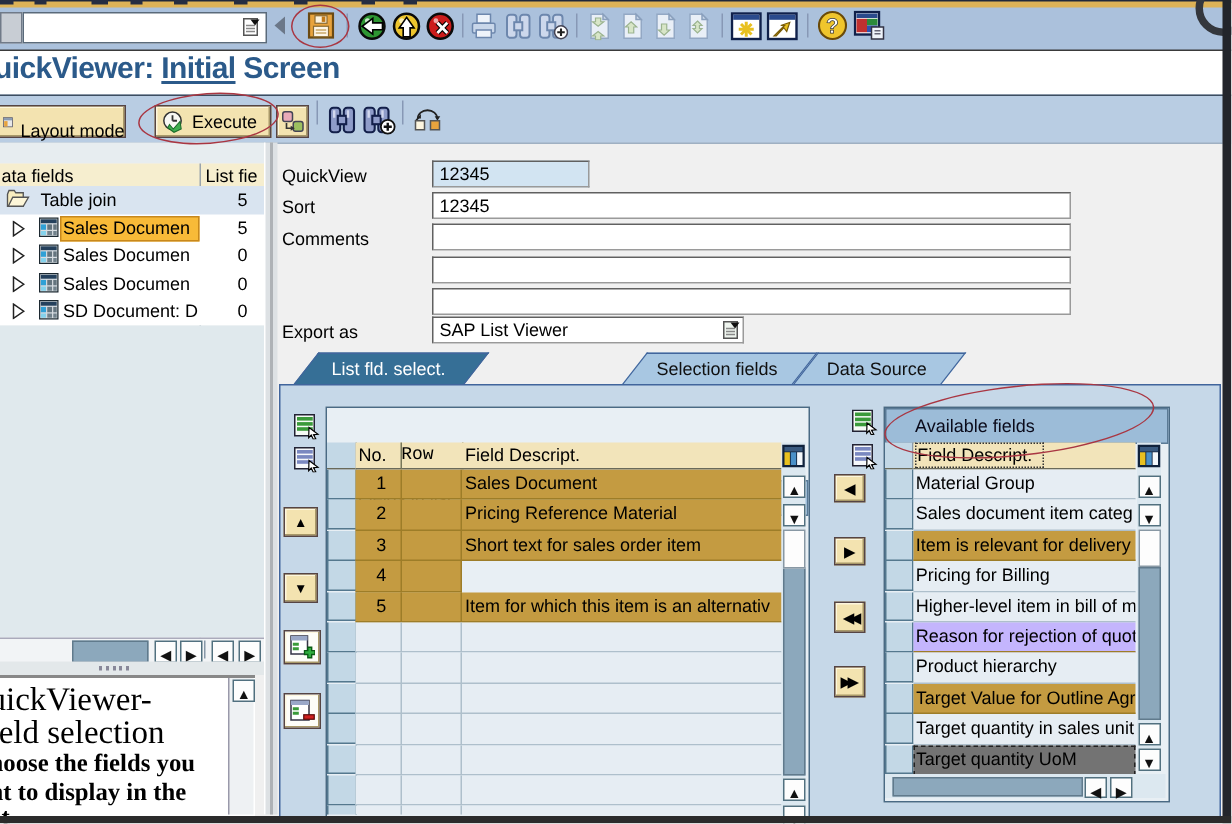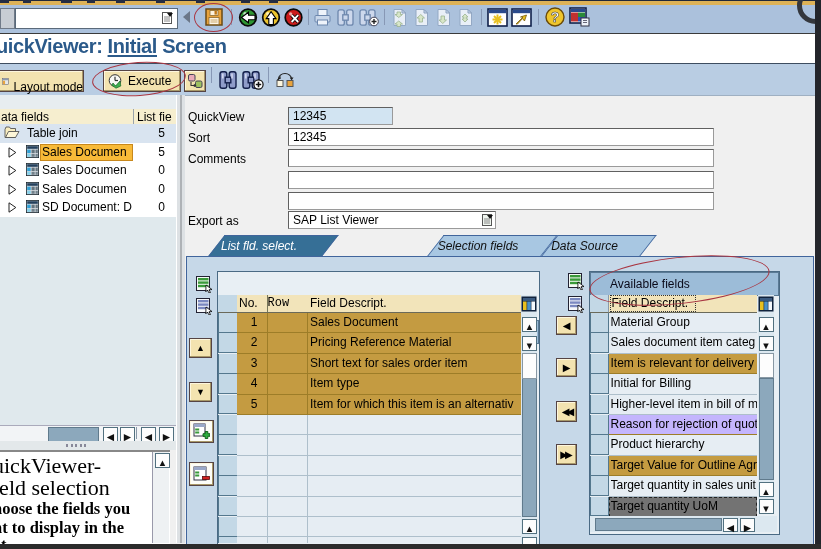--- a/index.html
+++ b/index.html
@@ -25,21 +25,21 @@
 .tct{position:absolute;right:11px;top:2px;}
 
 .sbtn{position:absolute;background:#fdfdfd;border:1px solid #51707f;color:#111;text-align:center;}
 .sbtn span{position:relative;font-size:9.5px;line-height:1;}
 
 #helpp{left:0;top:450px;width:170px;height:93px;background:#fff;border-top:2px solid #888;font-family:"Liberation Serif",serif;}
 
 .flabel{position:absolute;color:#000;}
 .ffield{position:absolute;background:#fff;border:1px solid #9a9a9a;border-top:1px solid #606060;border-left:1px solid #606060;}
 
-.tab{position:absolute;top:235px;height:37px;color:#101010;font-style:italic;}
+.tab{position:absolute;top:235px;height:21px;color:#101010;}
 .tabskew{position:absolute;top:0;left:0;width:100%;height:100%;transform:skewX(-38deg);transform-origin:bottom left;border:1px solid #41659c;border-bottom:none;}
 .tabtxt{position:absolute;width:100%;text-align:center;top:3.5px;margin-left:8px;}
 
 #tabpanel{left:186px;top:256px;width:626px;height:287px;background:#c6d8e8;border:1px solid #41659c;border-bottom:none;}
 
 .ttitle{position:absolute;background:#9cbcd8;border:1px solid #5a7a95;color:#0a0a1a;}
 .thead{position:absolute;background:#f2e4ba;border-bottom:1px solid #6a6a5a;}
 
 .redell{position:absolute;border:1.6px solid #a93642;border-radius:50%;}
 </style></head>
@@ -444,23 +444,20 @@
         <div style="position:absolute;left:90.5px;top:0;width:213px;height:19.4px;background:#c49b41;border-bottom:1px solid #9d7d28;">
           <span style="position:absolute;left:2px;top:2px;white-space:nowrap;overflow:hidden;width:211px;display:inline-block;">Short text for sales order item</span>
         </div>
       </div>
       <div style="position:absolute;left:0;top:61.2px;width:304px;height:20.4px;">
         <div style="position:absolute;left:0;top:0;width:18px;height:18.9px;background:#c3d8e6;border:1px solid #54788e;border-top:none;"></div>
         <div style="position:absolute;left:19.5px;top:0;width:29.5px;height:19.4px;background:#c49b41;border-right:1px solid #9d7d28;border-bottom:1px solid #9d7d28;">
           <span style="position:absolute;right:9px;top:2px;">4</span>
         </div>
         <div style="position:absolute;left:50px;top:0;width:39.5px;height:19.4px;background:#c49b41;border-right:1px solid #9d7d28;border-bottom:1px solid #9d7d28;"></div>
-        <div style="position:absolute;left:90.5px;top:0;width:213px;height:19.4px;background:#c49b41;border-bottom:1px solid #9d7d28;">
-          <span style="position:absolute;left:2px;top:2px;white-space:nowrap;overflow:hidden;width:211px;display:inline-block;">Item type</span>
-        </div>
       </div>
       <div style="position:absolute;left:0;top:81.6px;width:304px;height:20.4px;">
         <div style="position:absolute;left:0;top:0;width:18px;height:18.9px;background:#c3d8e6;border:1px solid #54788e;border-top:none;"></div>
         <div style="position:absolute;left:19.5px;top:0;width:29.5px;height:19.4px;background:#c49b41;border-right:1px solid #9d7d28;border-bottom:1px solid #9d7d28;">
           <span style="position:absolute;right:9px;top:2px;">5</span>
         </div>
         <div style="position:absolute;left:50px;top:0;width:39.5px;height:19.4px;background:#c49b41;border-right:1px solid #9d7d28;border-bottom:1px solid #9d7d28;"></div>
         <div style="position:absolute;left:90.5px;top:0;width:213px;height:19.4px;background:#c49b41;border-bottom:1px solid #9d7d28;">
           <span style="position:absolute;left:2px;top:2px;white-space:nowrap;overflow:hidden;width:211px;display:inline-block;">Item for which this item is an alternativ</span>
         </div>
@@ -609,21 +606,21 @@
       </div>
       <div style="position:absolute;left:0;top:40.8px;width:167px;height:20.4px;">
         <div style="position:absolute;left:0;top:0;width:17px;height:18.9px;background:#c3d8e6;border:1px solid #54788e;border-top:none;"></div>
         <div style="position:absolute;left:18.5px;top:0;width:148px;height:19.4px;background:#c49b41;border-bottom:1px solid #9d7d28;">
           <span style="position:absolute;left:2px;top:2px;white-space:nowrap;overflow:hidden;width:146px;display:inline-block;">Item is relevant for delivery</span>
         </div>
       </div>
       <div style="position:absolute;left:0;top:61.2px;width:167px;height:20.4px;">
         <div style="position:absolute;left:0;top:0;width:17px;height:18.9px;background:#c3d8e6;border:1px solid #54788e;border-top:none;"></div>
         <div style="position:absolute;left:18.5px;top:0;width:148px;height:19.4px;background:#e6edf3;border-bottom:1px solid #aebfcb;">
-          <span style="position:absolute;left:2px;top:2px;white-space:nowrap;overflow:hidden;width:146px;display:inline-block;">Initial for Billing</span>
+          <span style="position:absolute;left:2px;top:2px;white-space:nowrap;overflow:hidden;width:146px;display:inline-block;">Pricing for Billing</span>
         </div>
       </div>
       <div style="position:absolute;left:0;top:81.6px;width:167px;height:20.4px;">
         <div style="position:absolute;left:0;top:0;width:17px;height:18.9px;background:#c3d8e6;border:1px solid #54788e;border-top:none;"></div>
         <div style="position:absolute;left:18.5px;top:0;width:148px;height:19.4px;background:#e6edf3;border-bottom:1px solid #aebfcb;">
           <span style="position:absolute;left:2px;top:2px;white-space:nowrap;overflow:hidden;width:146px;display:inline-block;">Higher-level item in bill of m</span>
         </div>
       </div>
       <div style="position:absolute;left:0;top:102.0px;width:167px;height:20.4px;">
         <div style="position:absolute;left:0;top:0;width:17px;height:18.9px;background:#c3d8e6;border:1px solid #54788e;border-top:none;"></div>

